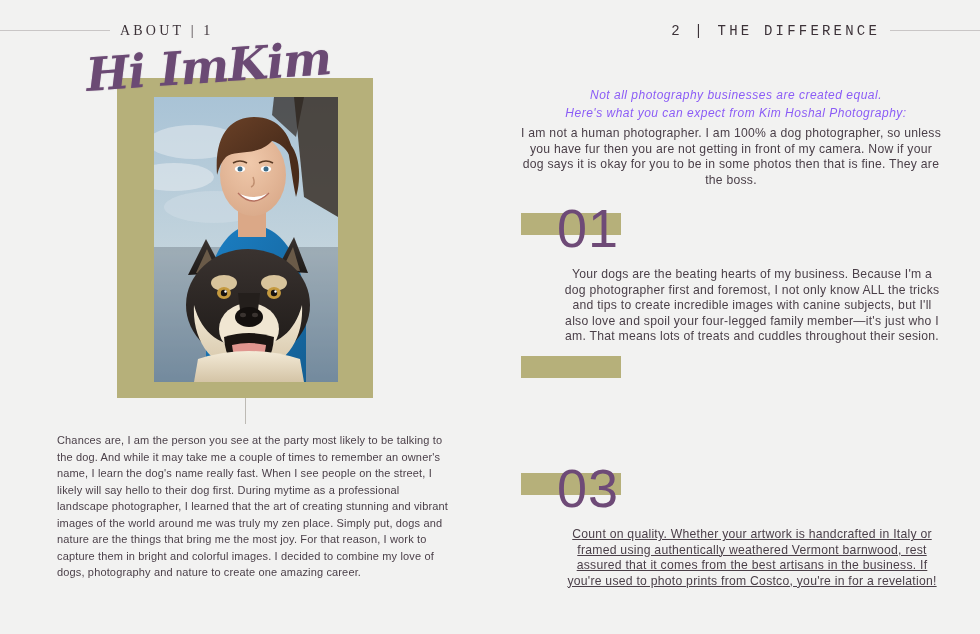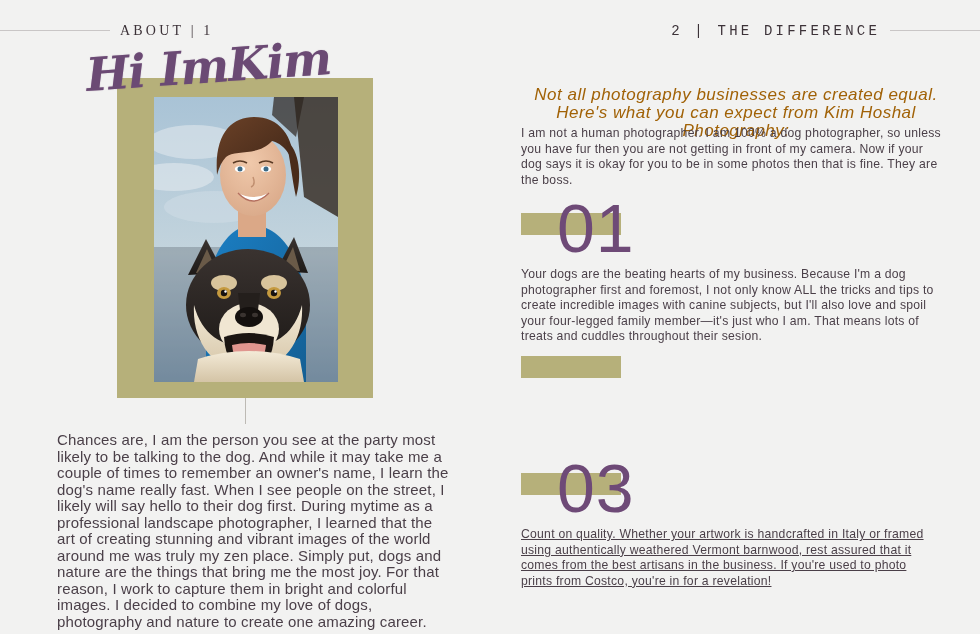--- a/index.html
+++ b/index.html
@@ -46,47 +46,48 @@
     position:absolute; left:88px; top:48px;
     font-family:"DejaVu Serif", serif;
     font-style:italic; font-weight:bold;
     font-size:46px; letter-spacing:-1px;
     color:#6b4a74; white-space:nowrap;
     transform:rotate(-4deg); transform-origin:left bottom;
     text-shadow:0 0 1px rgba(107,74,116,.5);
   }
   .left-body {
     position:absolute; left:57px; top:432px; width:392px;
-    font-size:15px; line-height:16.5px; letter-spacing:.15px;
+    font-size:11px; line-height:16.5px; letter-spacing:.15px;
     color:#4a3f48;
   }
   .intro {
     position:absolute; left:521px; top:86px; width:430px;
-    font-style:italic; font-size:17px; line-height:18px;
-    letter-spacing:.5px; text-align:center; color:#a16207;
+    font-style:italic; font-size:12px; line-height:18px;
+    letter-spacing:.5px; text-align:center; color:#8b5cf6;
   }
   .rbody {
     font-size:12.2px; line-height:15.5px; letter-spacing:.25px;
     color:#4a3f48;
+    text-align:center;
   }
   .p-intro-body { position:absolute; left:521px; top:126px; width:420px; }
 
   .numsec { position:absolute; left:521px; width:420px; }
   .num-wrap { position:relative; height:58px; }
   .num-bar {
     position:absolute; left:0; top:8px;
     width:100px; height:22px; background:#b6b07a;
   }
   .num-txt {
     position:absolute; left:36px; top:-8px;
     font-family:"Liberation Sans", sans-serif;
-    font-size:68px; font-weight:400; letter-spacing:1px;
+    font-size:54px; font-weight:400; letter-spacing:1px;
     color:#6e4a77; line-height:62px;
   }
-  .num-body { position:relative; margin-top:4px; }
+  .num-body { position:relative; margin-top:4px;margin-left:42px; }
 
   #s1 { top:205px; }
   #s2 { top:348px; }
   #s3 { top:465px;text-decoration:underline; }
 </style>
 </head>
 <body>
 
 <div class="page">
 

